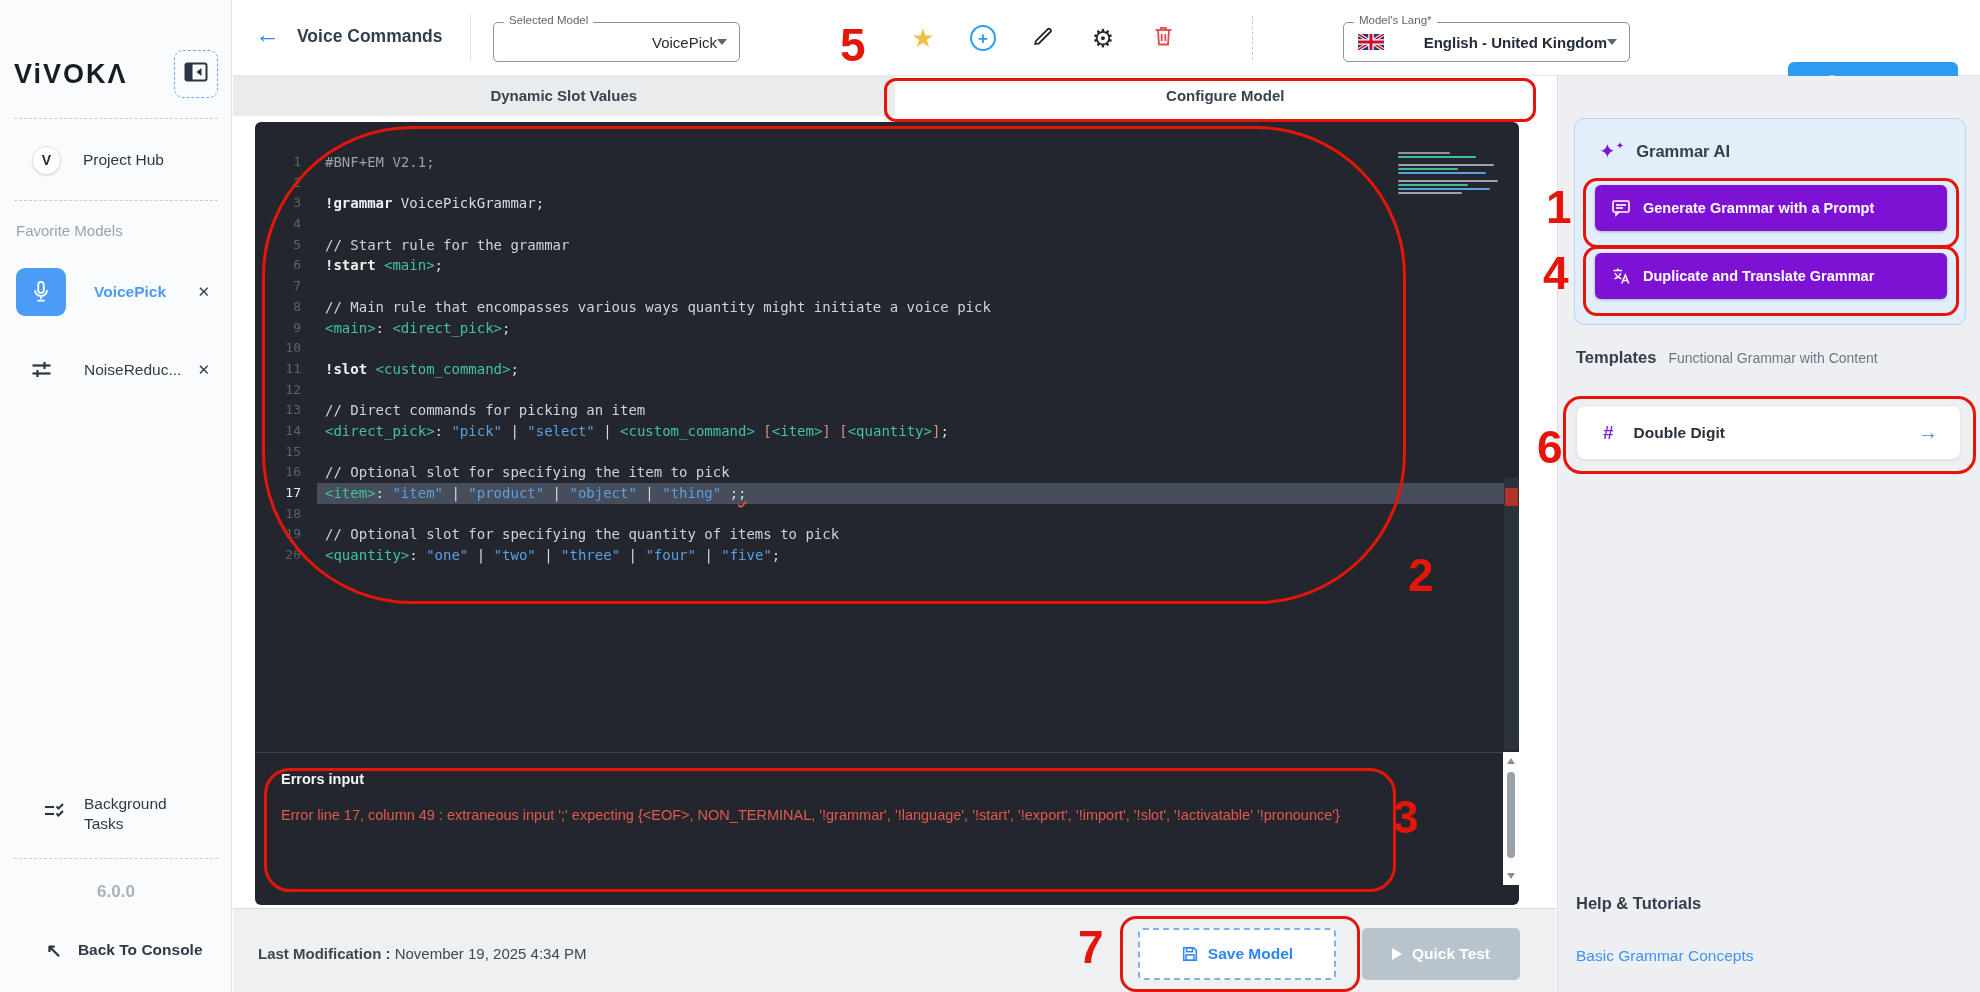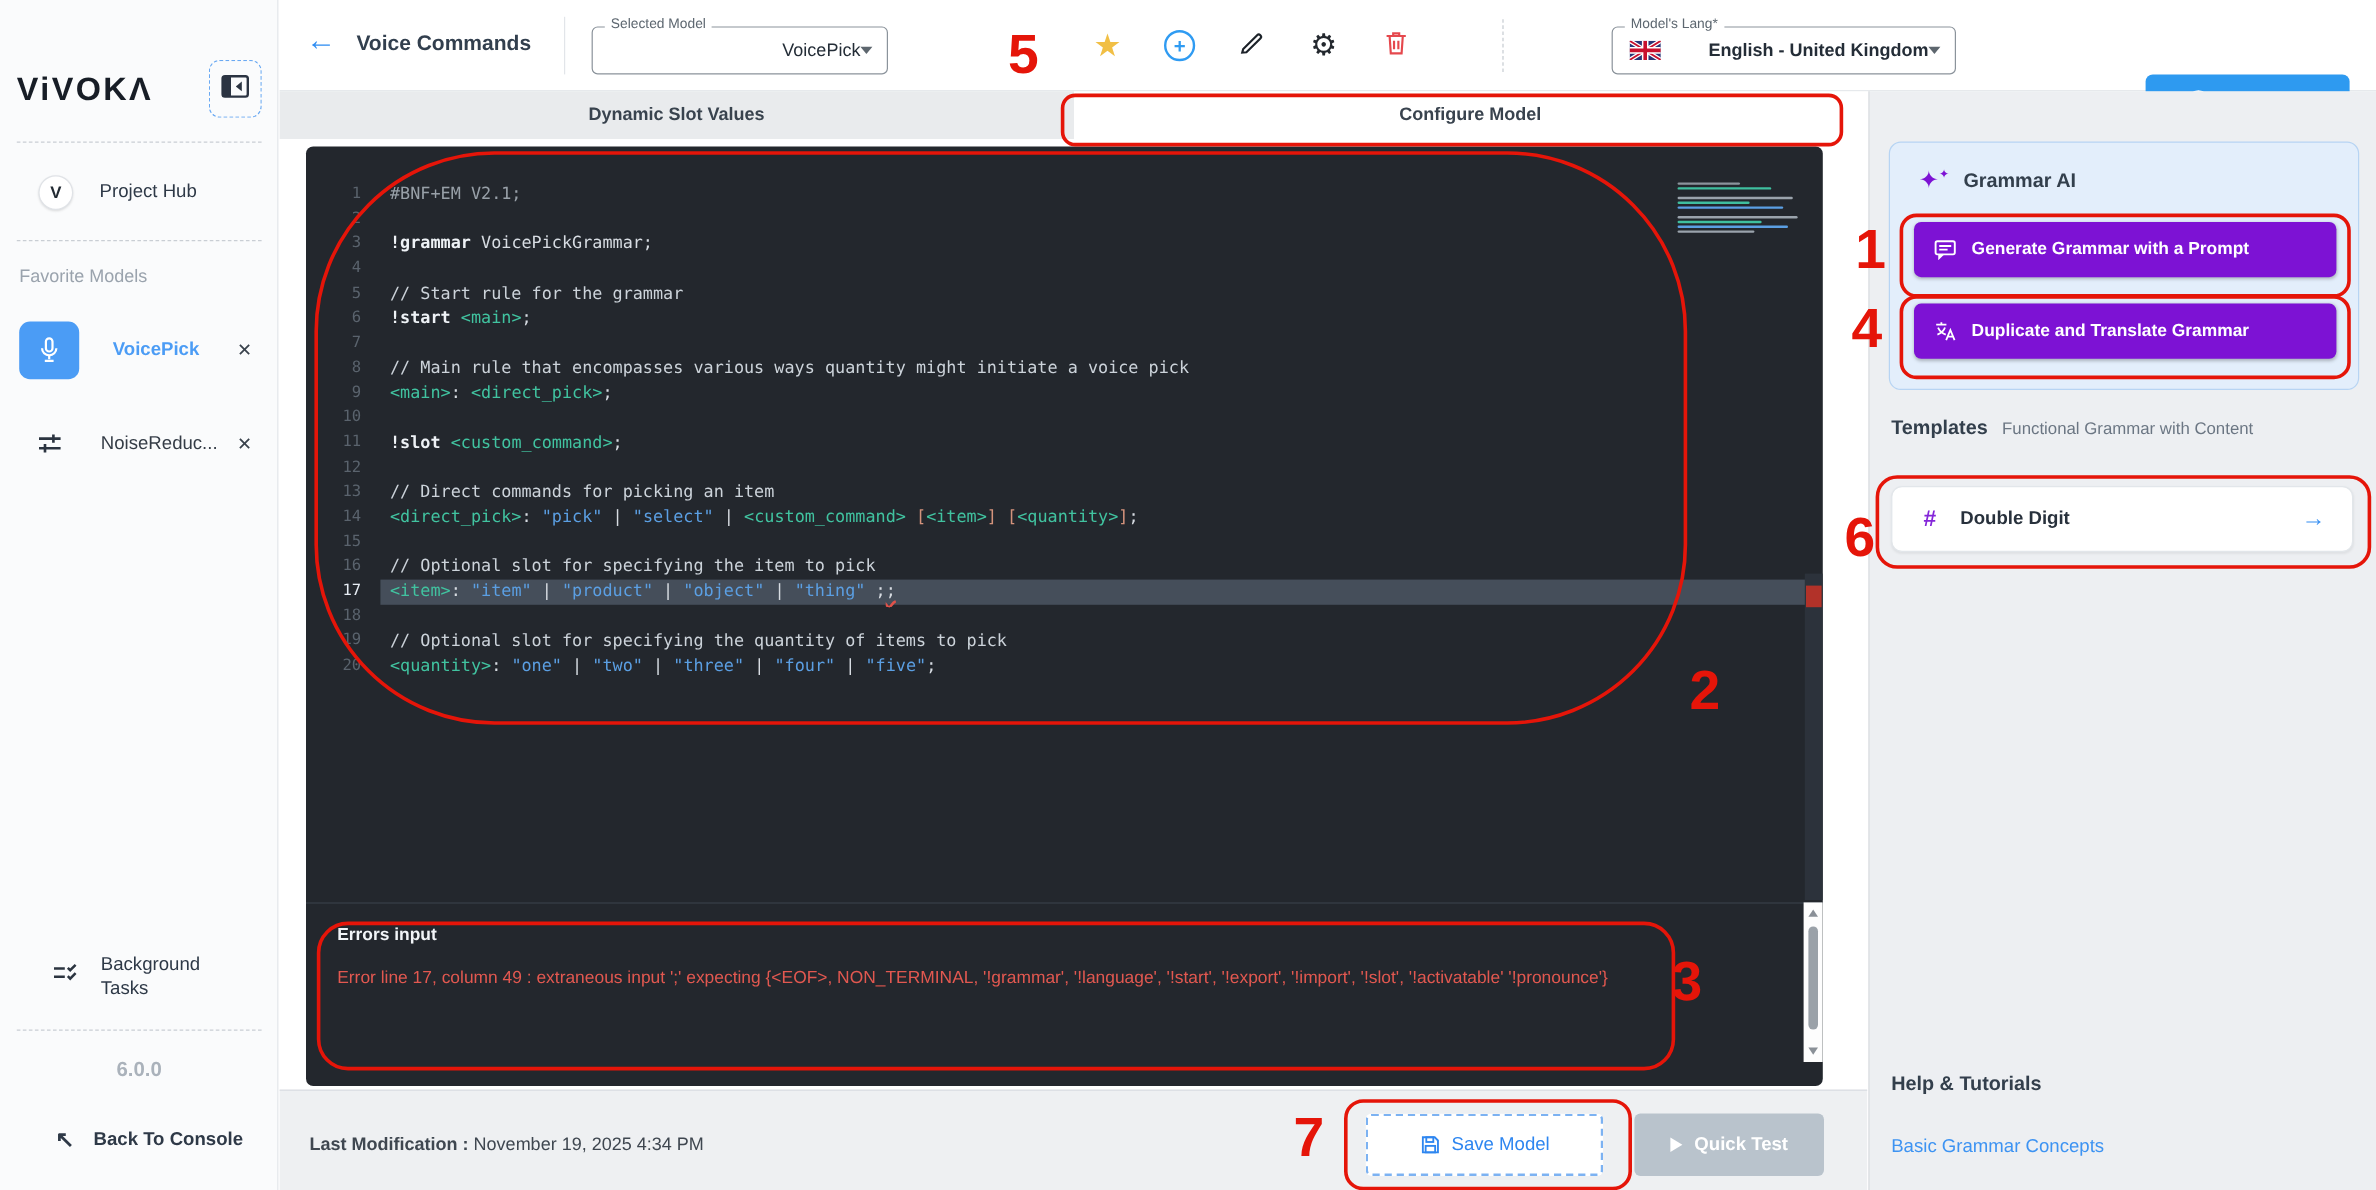--- a/index.html
+++ b/index.html
@@ -65,21 +65,21 @@
   .errors p{margin:15px 0 0 0;max-width:1135px;font-size:14.5px;line-height:1.85;color:#e25850;}
   .err-scroll{position:absolute;right:0;top:630px;width:16px;height:133px;background:#fdfdfd;}
   .err-up{position:absolute;left:4px;top:6px;width:0;height:0;border-left:4px solid transparent;border-right:4px solid transparent;border-bottom:6px solid #8a9097;}
   .err-dn{position:absolute;left:4px;bottom:6px;width:0;height:0;border-left:4px solid transparent;border-right:4px solid transparent;border-top:6px solid #8a9097;}
   .err-thumb{position:absolute;left:4px;top:20px;width:8px;height:86px;border-radius:5px;background:#9aa1a8;}
   
   .bottombar{position:absolute;left:233px;top:908px;width:1323px;height:84px;background:#eef0f2;border-top:1px solid #d9dde1;box-sizing:border-box;}
   .lastmod{position:absolute;left:25px;top:36px;font-size:15px;color:#3f4750;}
   .lastmod b{font-weight:700;}
   .save-btn{position:absolute;left:905px;top:19px;width:198px;height:52px;background:#fff;border:2px dashed #7cb2f2;border-radius:5px;display:flex;align-items:center;justify-content:center;gap:9px;cursor:pointer;box-sizing:border-box;}
-  .save-btn span{color:#2e86f0;font-size:15.5px;font-weight:400;}
+  .save-btn span{color:#2e86f0;font-size:15.5px;font-weight:700;}
   .quick-btn{position:absolute;left:1129px;top:19px;width:158px;height:52px;background:#b9c3cc;border-radius:5px;display:flex;align-items:center;justify-content:center;gap:10px;cursor:default;}
   .quick-btn span{color:#fff;font-size:15.5px;font-weight:700;}
   .play-ic{width:0;height:0;border-top:6px solid transparent;border-bottom:6px solid transparent;border-left:10px solid #fff;}
   
   .rpanel{position:absolute;left:1557px;top:76px;width:423px;height:916px;background:#edeff2;border-left:1px solid #d9dde0;box-sizing:border-box;}
   .gai-card{position:absolute;left:16px;top:42px;width:392px;height:207px;background:#e3eefb;border:1px solid #b7d4f3;border-radius:10px;box-sizing:border-box;}
   .gai-title{position:absolute;left:24px;top:22px;display:flex;align-items:center;gap:12px;}
   .sparkle{color:#7d12d4;font-size:20px;line-height:1;}
   .sparkle small{font-size:10px;vertical-align:top;}
   .gai-title b{font-size:16.5px;color:#333f4c;}

